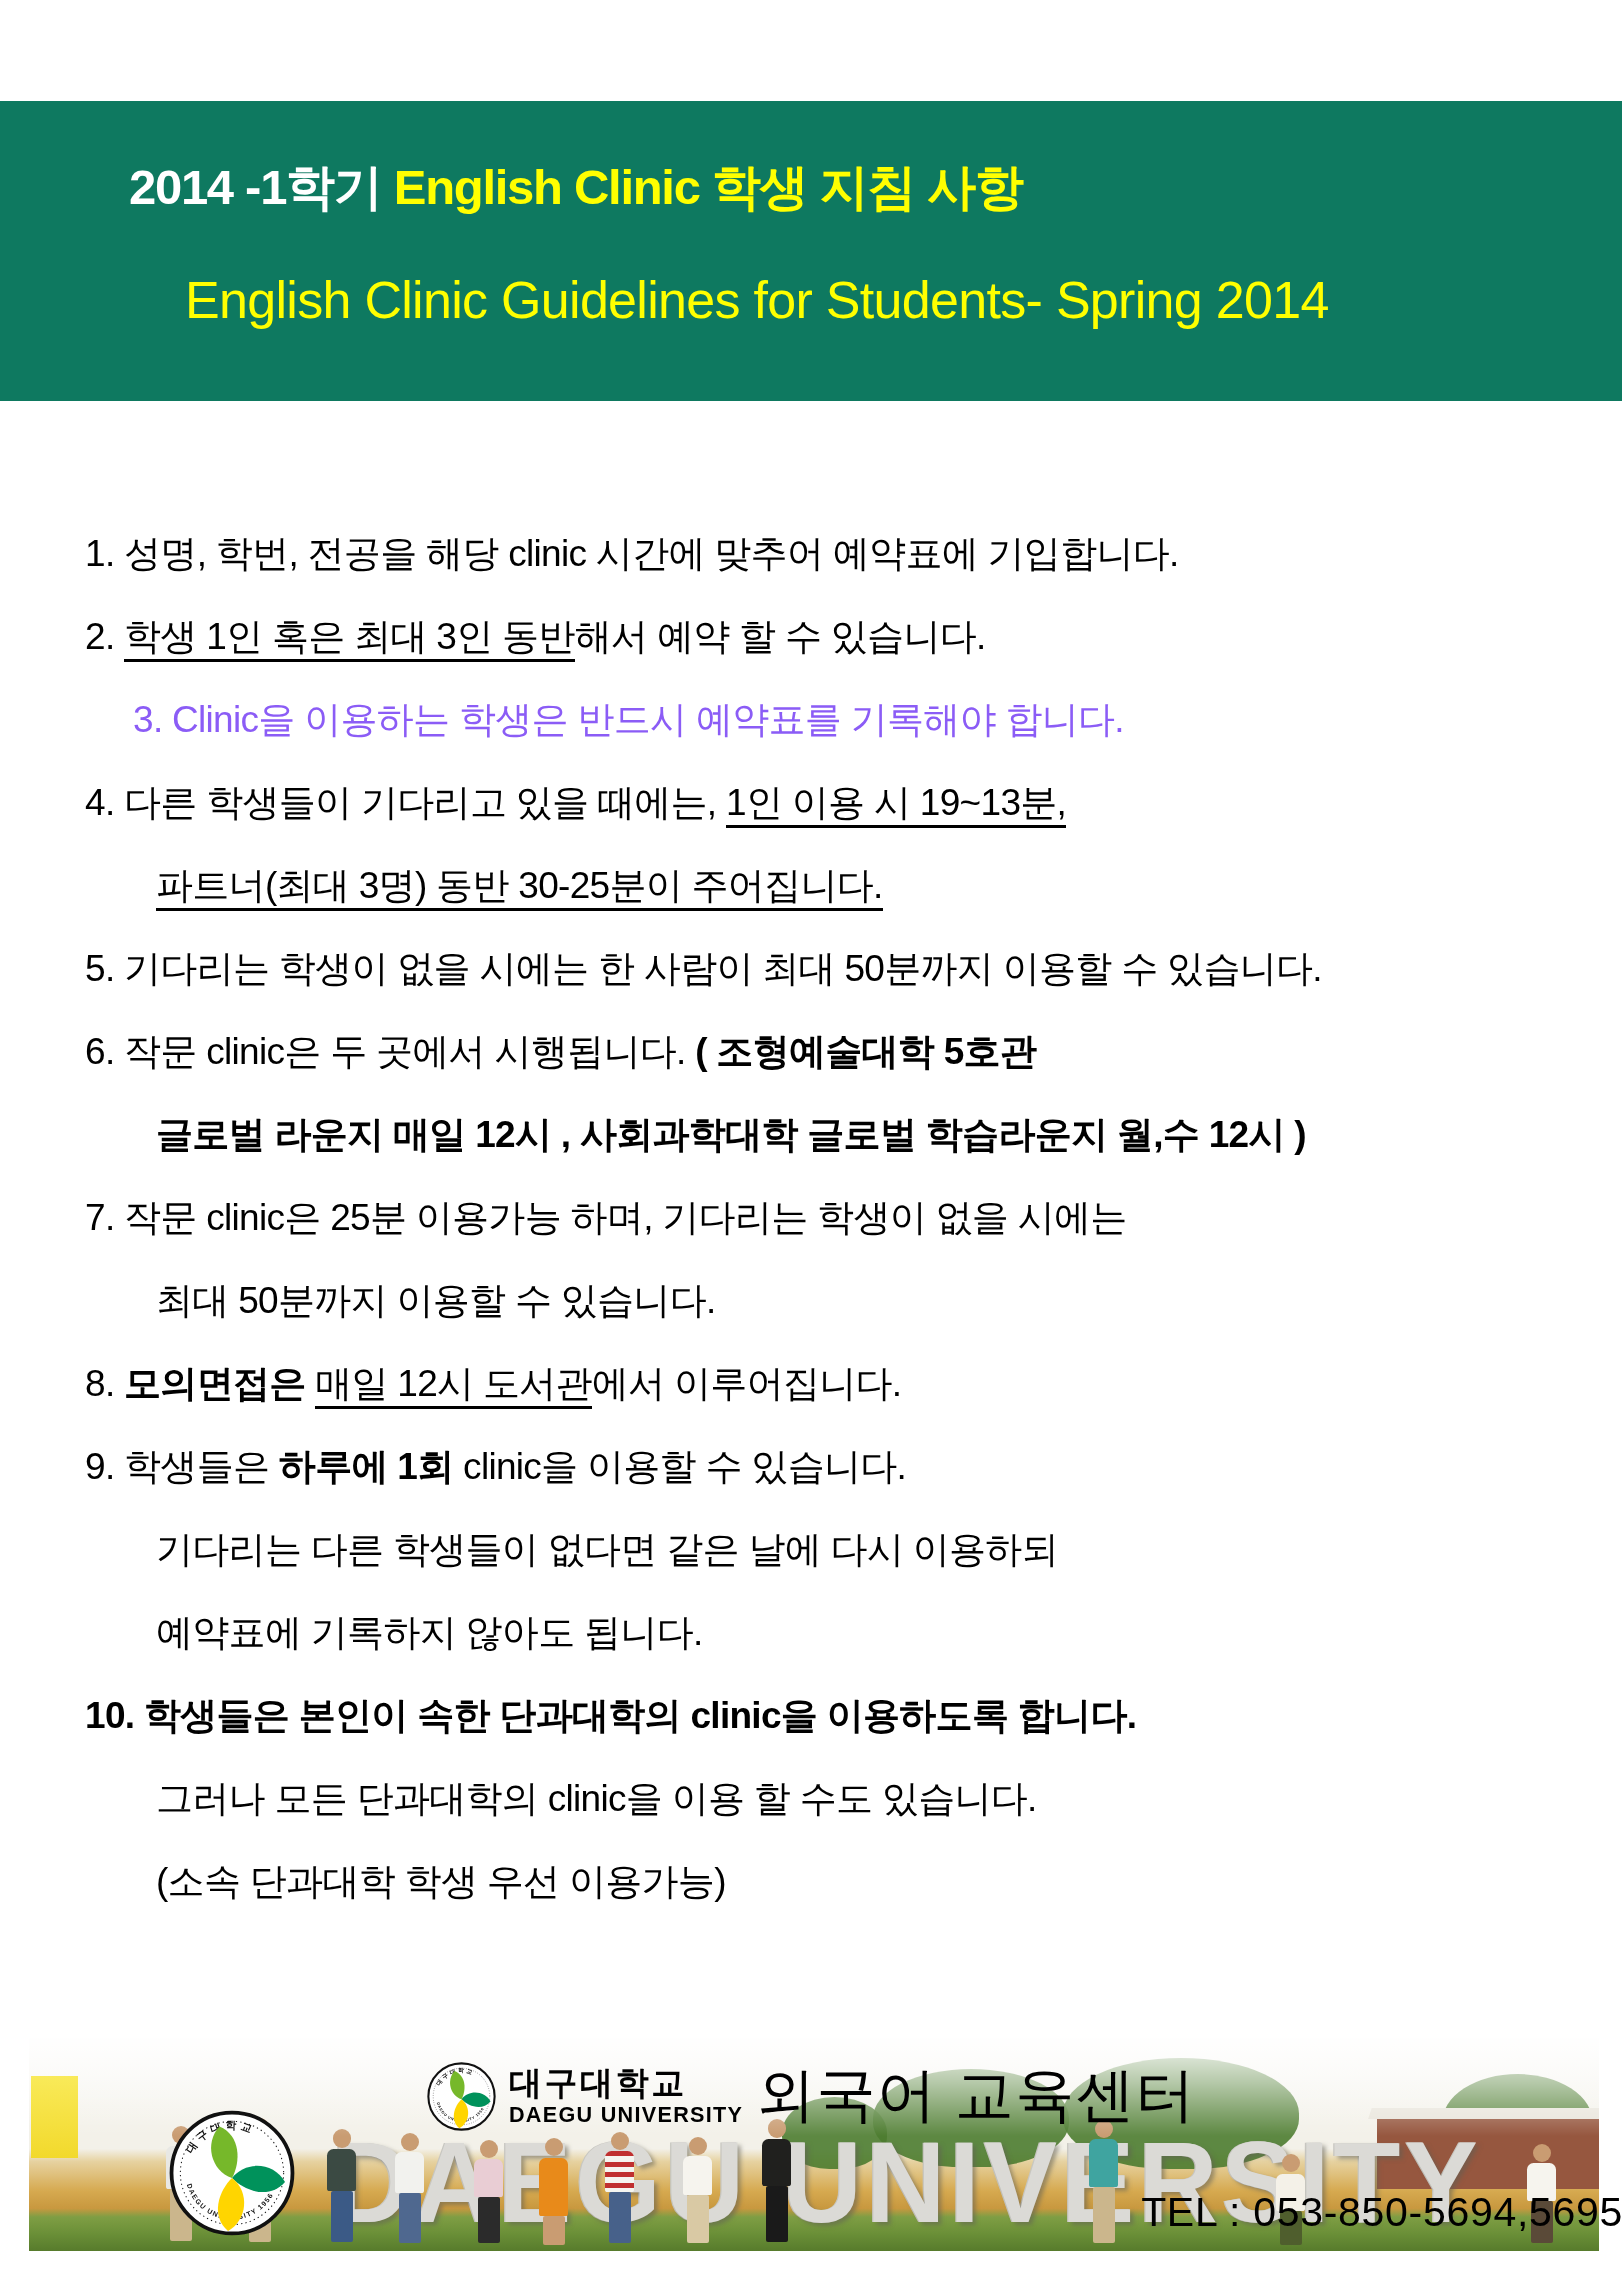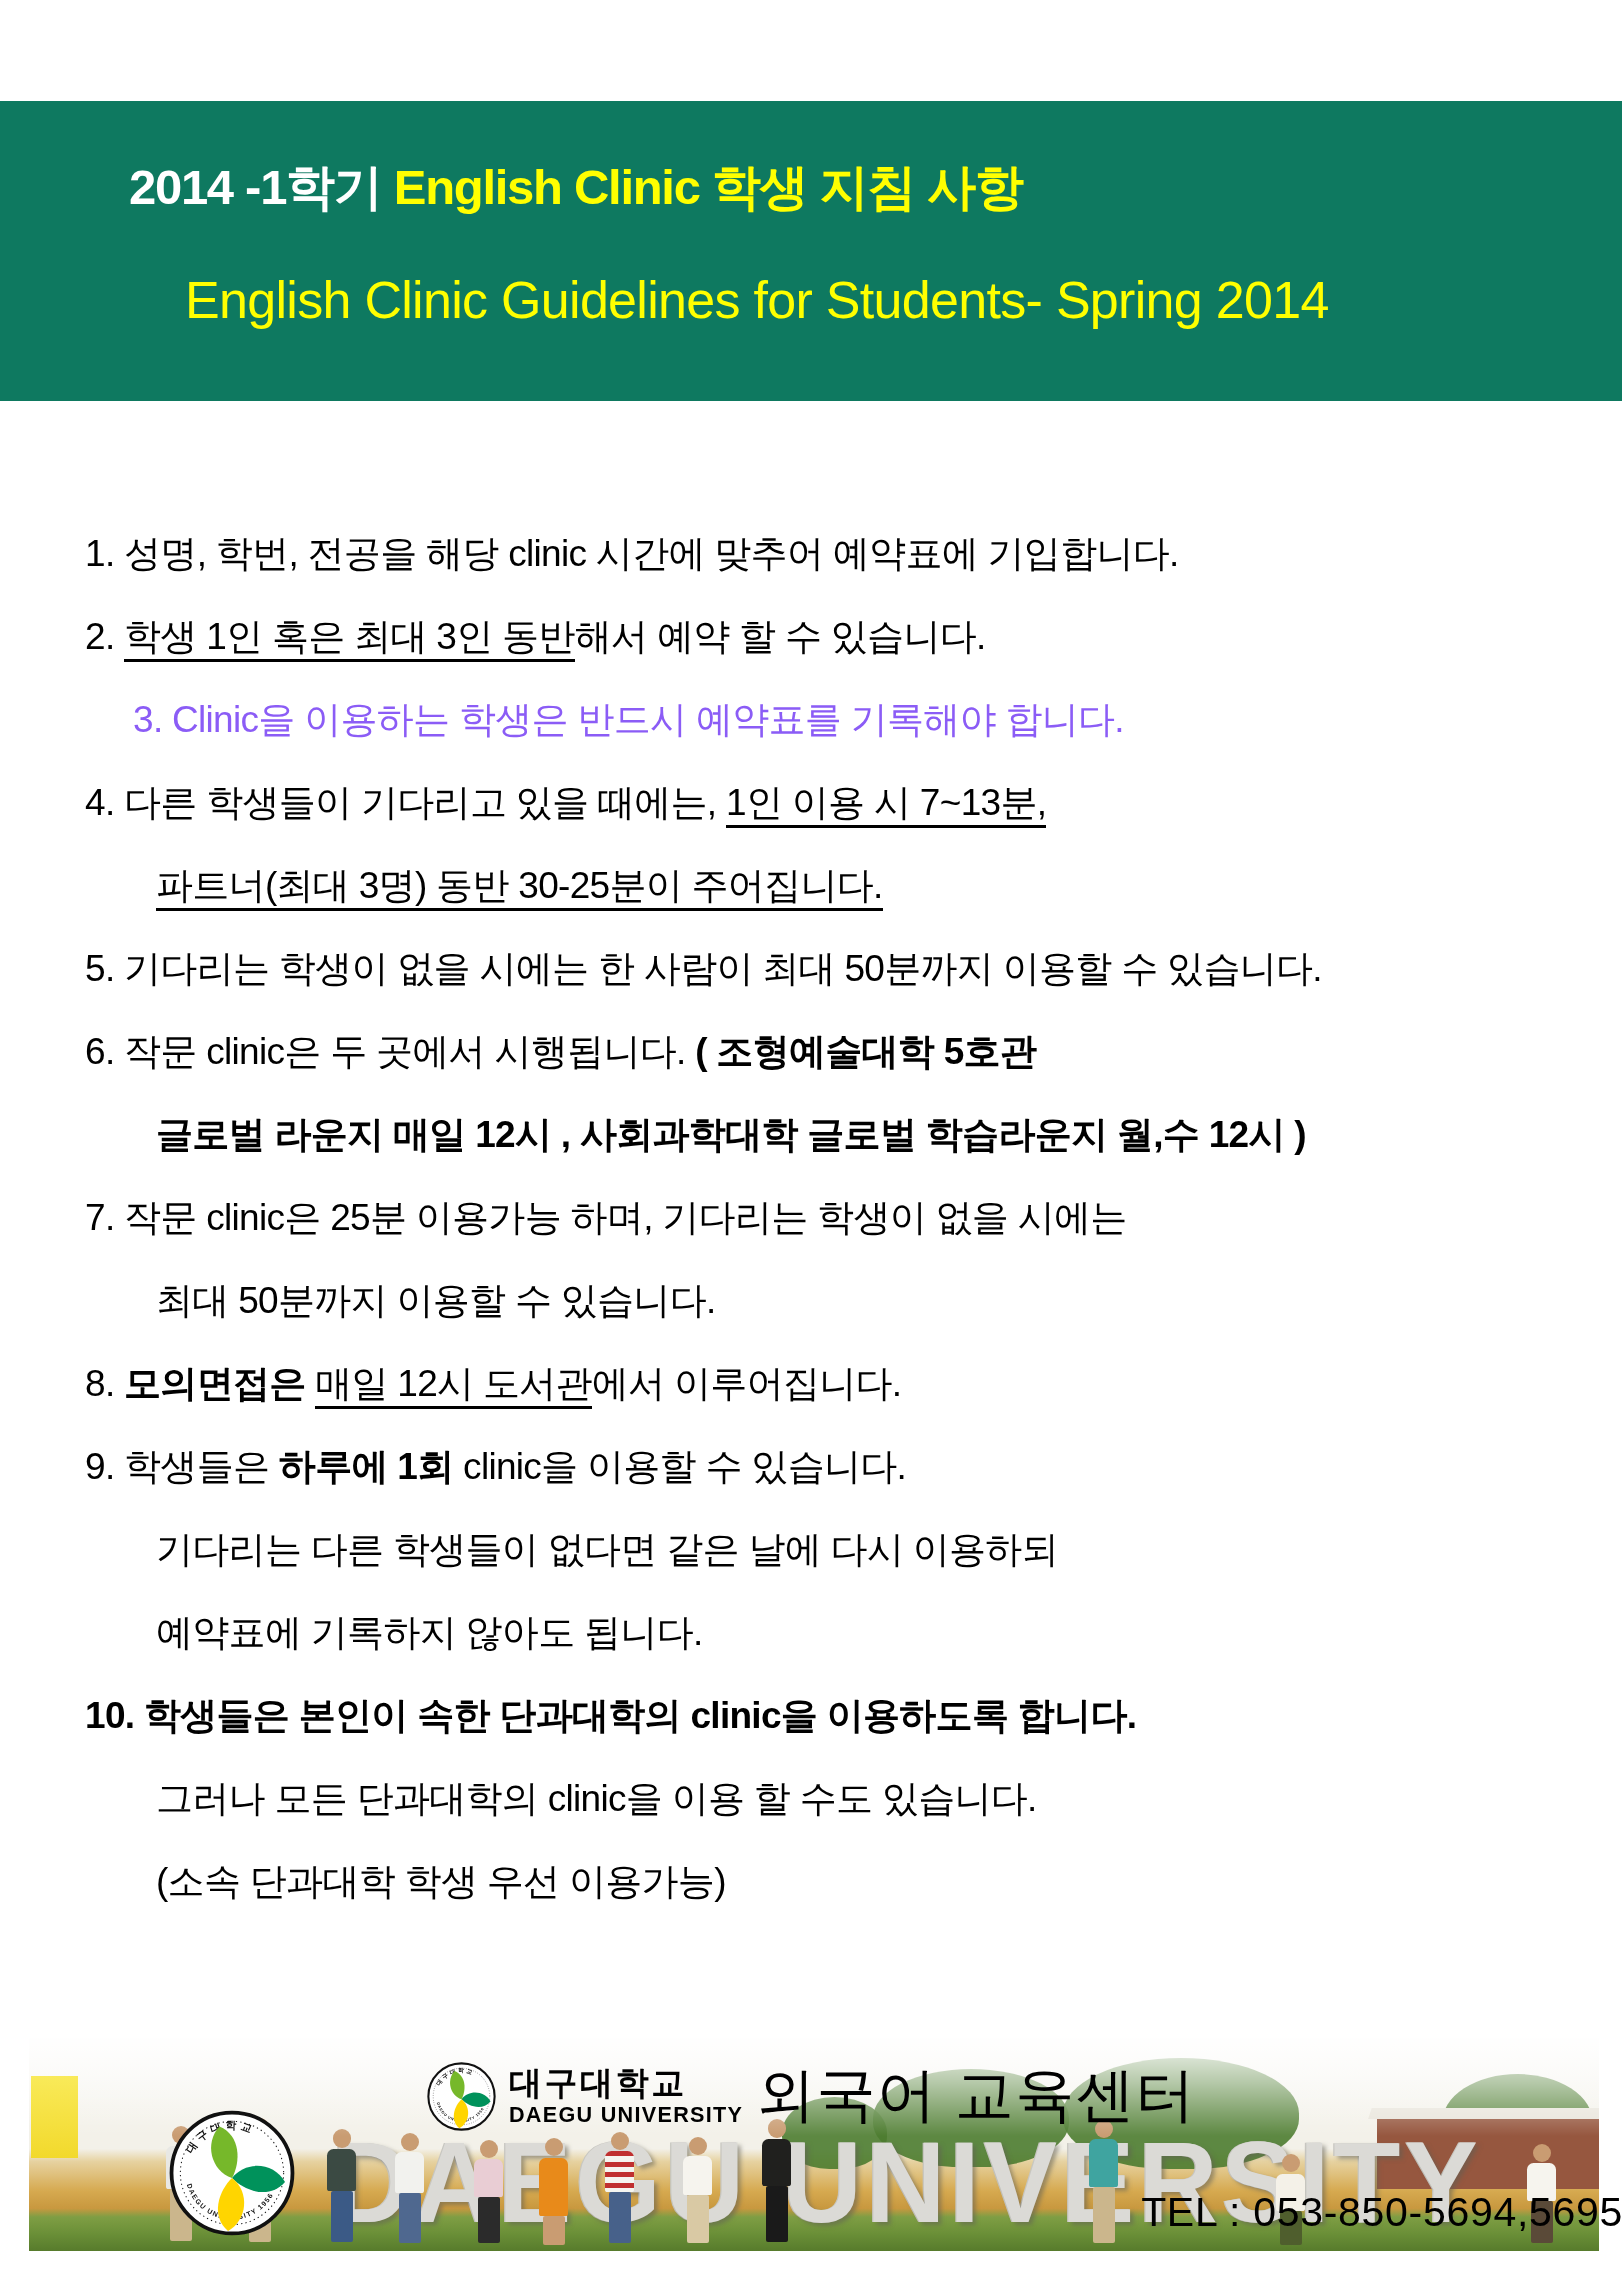--- a/index.html
+++ b/index.html
@@ -87,21 +87,21 @@
   <div class="title-line1">
     <span class="t-white">2014 -1학기 </span><span class="t-yellow">English Clinic 학생 지침 사항</span>
   </div>
   <div class="title-line2">English Clinic Guidelines for Students- Spring 2014</div>
 </div>
 
 <div class="guidelines" id="guidelines-list">
     <div class="gl-line"><span class="seg">1. 성명, 학번, 전공을 해당 clinic 시간에 맞추어 예약표에 기입합니다.</span></div>
     <div class="gl-line"><span class="seg">2. </span><span class="seg u">학생 1인 혹은 최대 3인 동반</span><span class="seg">해서 예약 할 수 있습니다.</span></div>
     <div class="gl-line"><span class="seg r">3. Clinic을 이용하는 학생은 반드시 예약표를 기록해야 합니다.</span></div>
-    <div class="gl-line"><span class="seg">4. 다른 학생들이 기다리고 있을 때에는, </span><span class="seg u">1인 이용 시 7~13분,</span></div>
+    <div class="gl-line"><span class="seg">4. 다른 학생들이 기다리고 있을 때에는, </span><span class="seg u">1인 이용 시 19~13분,</span></div>
     <div class="gl-line indent"><span class="seg u">파트너(최대 3명) 동반 30-25분이 주어집니다.</span></div>
     <div class="gl-line"><span class="seg">5. 기다리는 학생이 없을 시에는 한 사람이 최대 50분까지 이용할 수 있습니다.</span></div>
     <div class="gl-line"><span class="seg">6. 작문 clinic은 두 곳에서 시행됩니다.  </span><span class="seg b">( 조형예술대학 5호관</span></div>
     <div class="gl-line indent"><span class="seg b">글로벌 라운지 매일 12시 , 사회과학대학 글로벌 학습라운지 월,수 12시 )</span></div>
     <div class="gl-line"><span class="seg">7. 작문 clinic은 25분 이용가능 하며, 기다리는 학생이 없을 시에는</span></div>
     <div class="gl-line indent"><span class="seg">최대 50분까지 이용할 수 있습니다.</span></div>
     <div class="gl-line"><span class="seg">8. </span><span class="seg b">모의면접은 </span><span class="seg u">매일 12시 도서관</span><span class="seg">에서 이루어집니다.</span></div>
     <div class="gl-line"><span class="seg">9. 학생들은 </span><span class="seg b">하루에 1회</span><span class="seg"> clinic을 이용할 수 있습니다.</span></div>
     <div class="gl-line indent"><span class="seg">기다리는 다른 학생들이 없다면 같은 날에 다시 이용하되</span></div>
     <div class="gl-line indent"><span class="seg">예약표에 기록하지 않아도 됩니다.</span></div>

